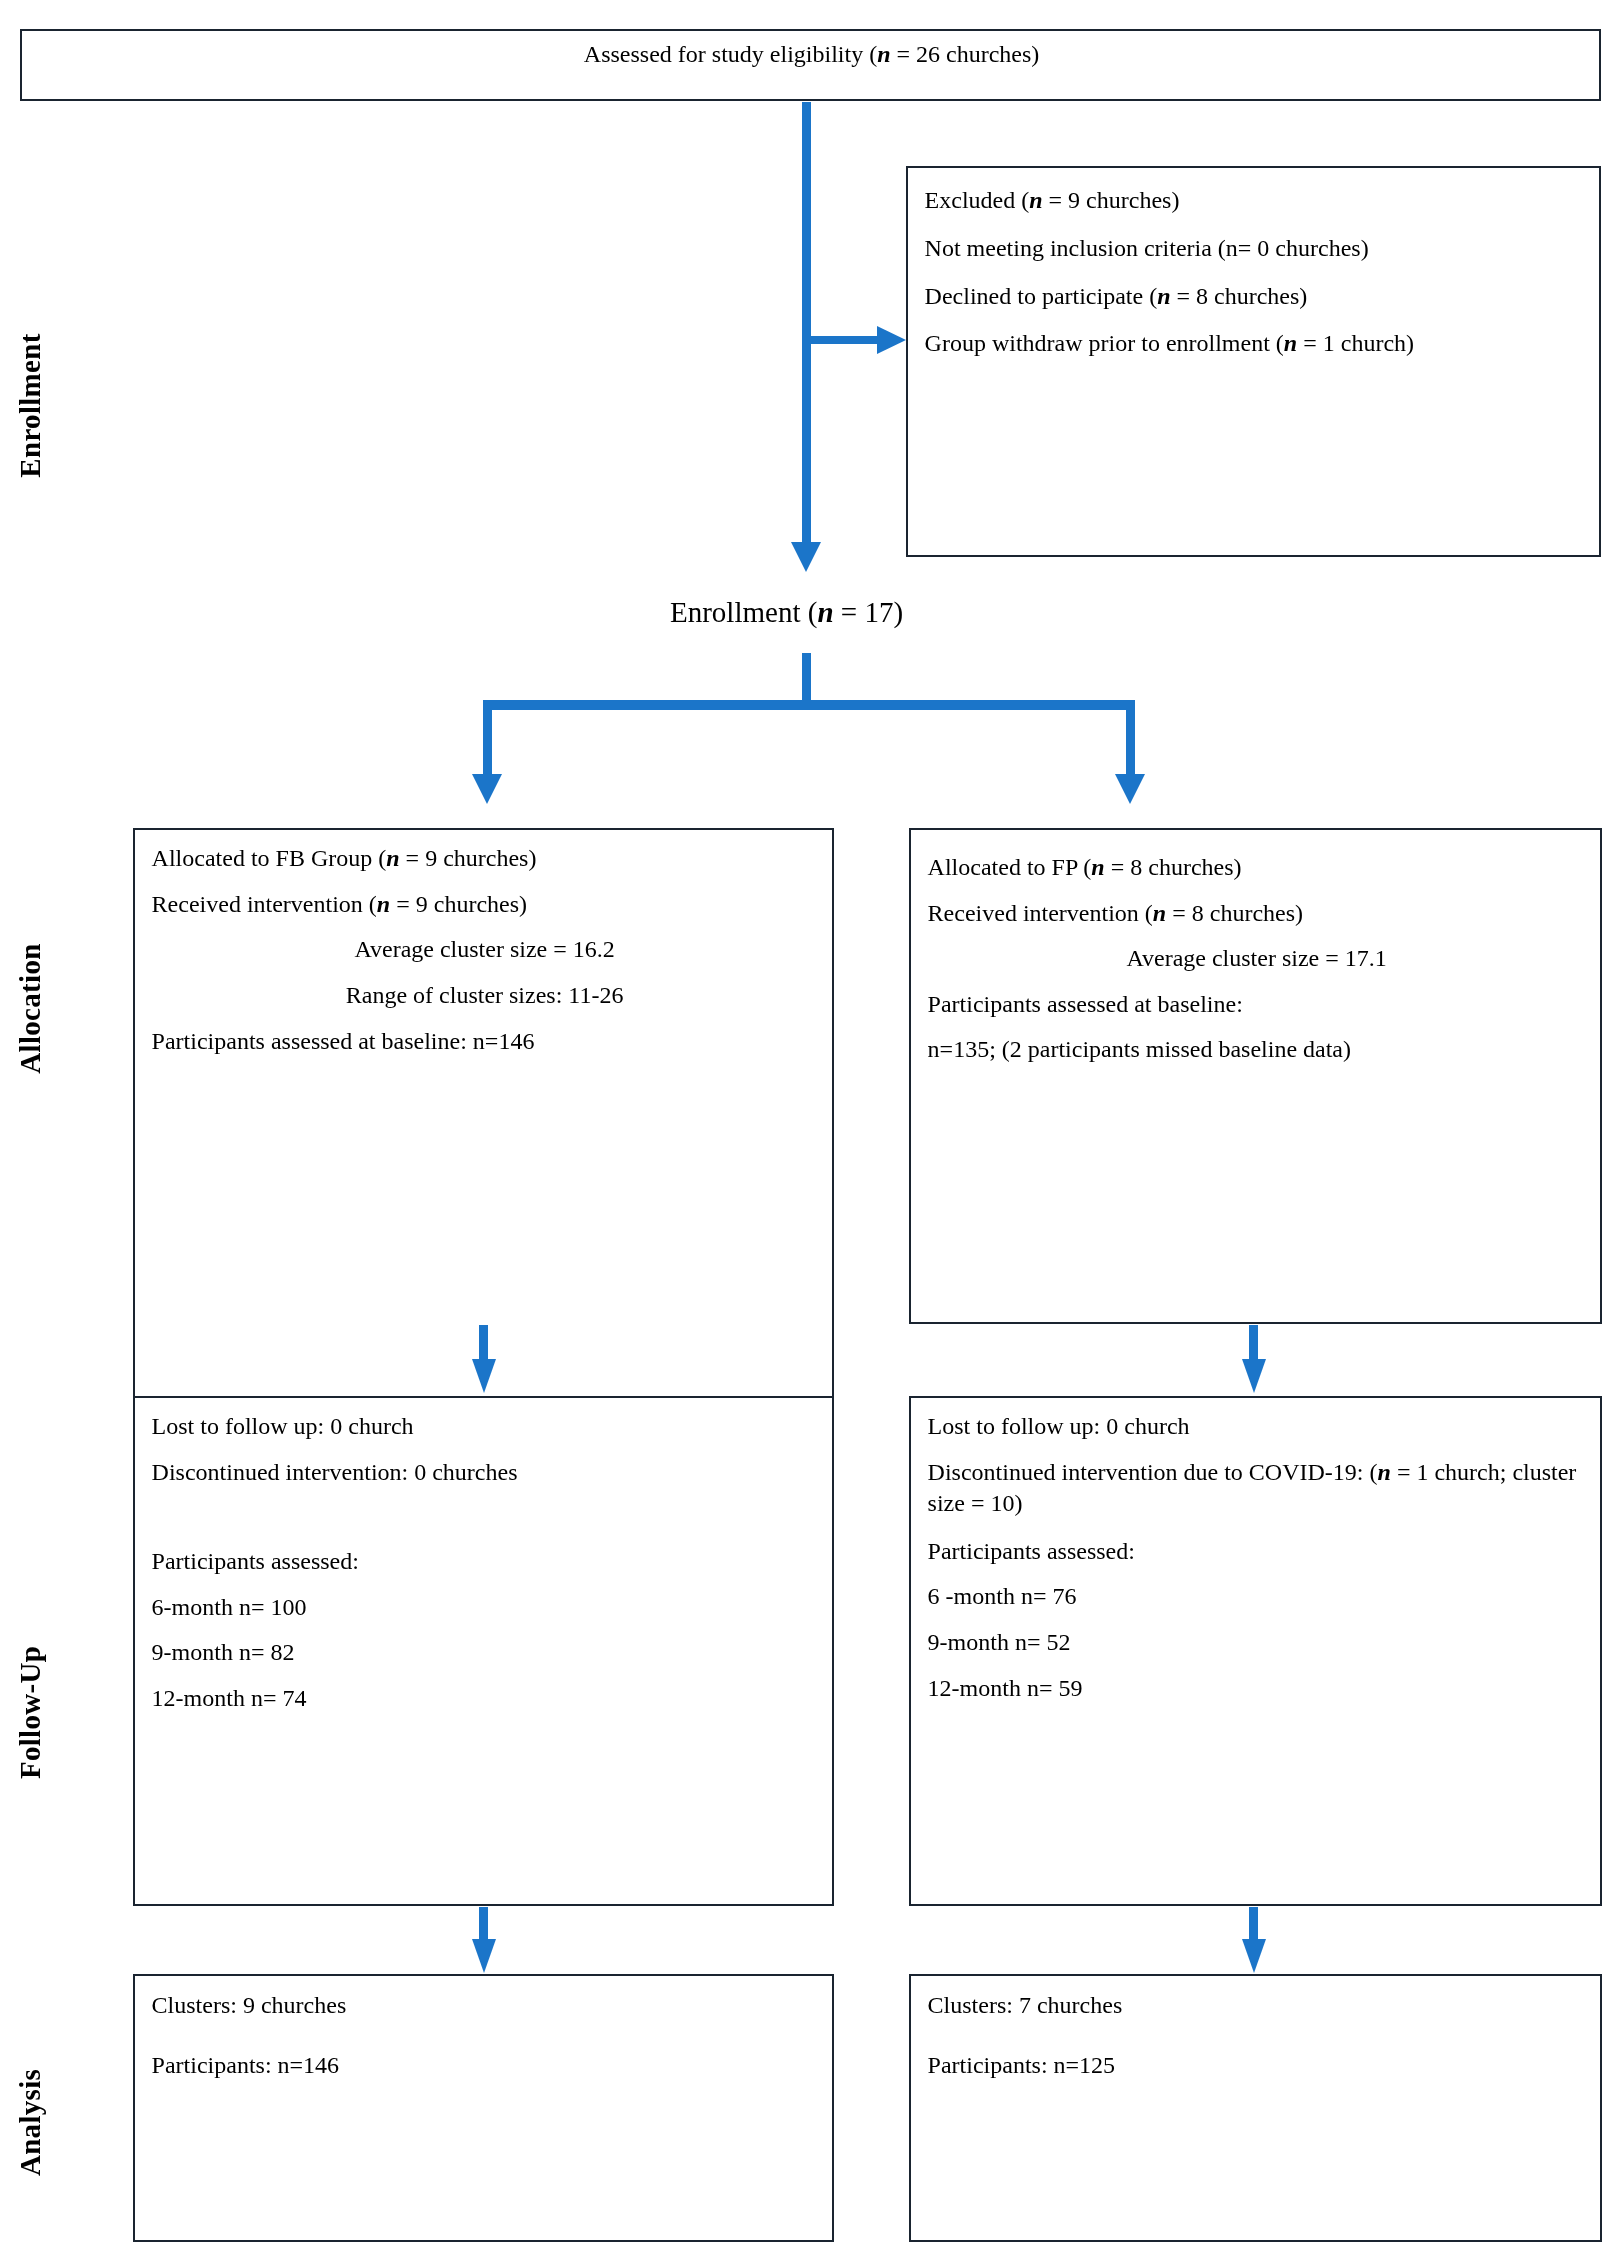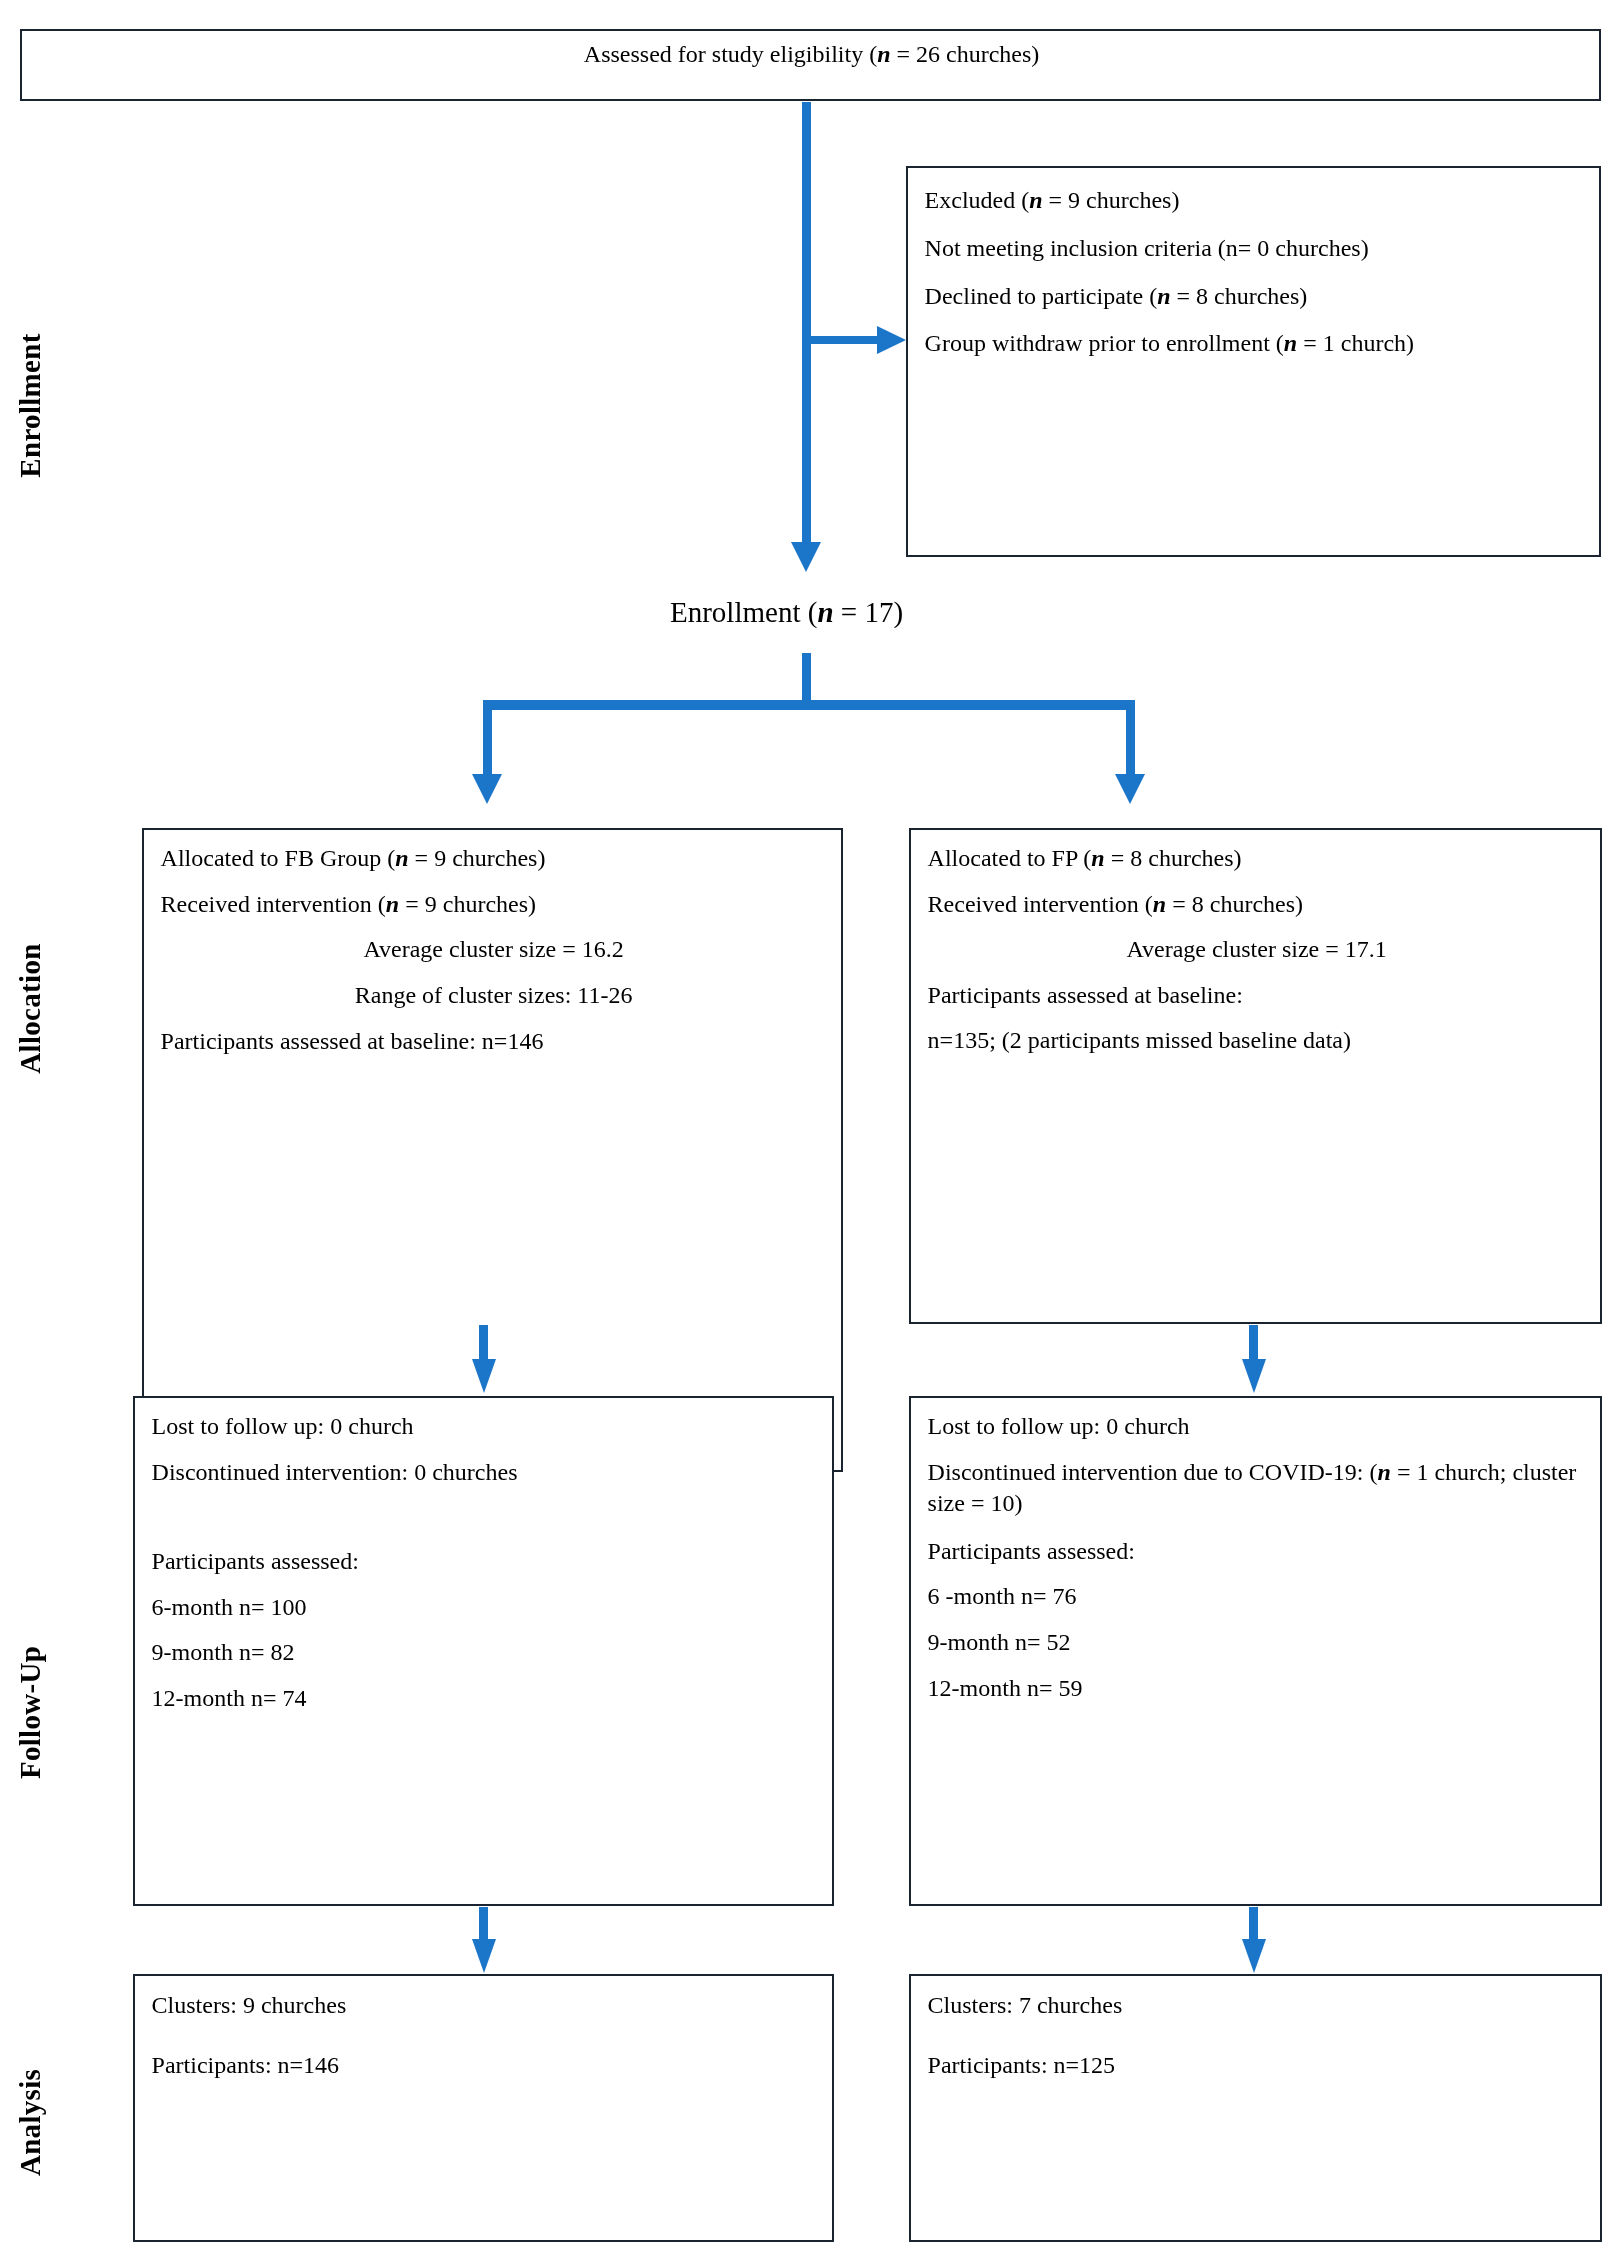--- a/index.html
+++ b/index.html
@@ -91,36 +91,36 @@
     <span>Enrollment (</span><span class="nit">n</span><span> = 17)</span>
   </div>
 
   <div class="v-line" style="left:802px;top:653px;width:8.9px;height:50px;"></div>
   <div class="h-line" style="left:483px;top:700px;width:652px;height:10px;"></div>
   <div class="v-line" style="left:483px;top:700px;width:8.9px;height:78px;"></div>
   <div class="arrow-down" style="left:472px;top:774px;"></div>
   <div class="v-line" style="left:1126px;top:700px;width:8.9px;height:78px;"></div>
   <div class="arrow-down" style="left:1115px;top:774px;"></div>
 
-  <div class="box" style="left:142px;top:828px;width:701px;height:644px;">
+  <div class="box" style="left:133px;top:828px;width:701px;height:644px;">
     <div class="inner" style="padding-top:13.3px;">
       <p class="line tight">
         <span>Allocated to FB Group (</span><span class="nit">n</span><span> = 9 churches)</span>
       </p>
       <p class="line tight">
         <span>Received intervention (</span><span class="nit">n</span><span> = 9 churches)</span>
       </p>
       <p class="line center tight">Average cluster size = 16.2</p>
       <p class="line center tight">Range of cluster sizes: 11-26</p>
       <p class="line">Participants assessed at baseline: n=146</p>
     </div>
   </div>
 
   <div class="box" style="left:909px;top:828px;width:693px;height:496px;">
-    <div class="inner" style="padding-top:13px;">
+    <div class="inner" style="padding-top:22px;">
       <p class="line tight">
         <span>Allocated to FP (</span><span class="nit">n</span><span> = 8 churches)</span>
       </p>
       <p class="line tight">
         <span>Received intervention (</span><span class="nit">n</span><span> = 8 churches)</span>
       </p>
       <p class="line center tight">Average cluster size = 17.1</p>
       <p class="line tight">Participants assessed at baseline:</p>
       <p class="line">n=135; (2 participants missed baseline data)</p>
     </div>

